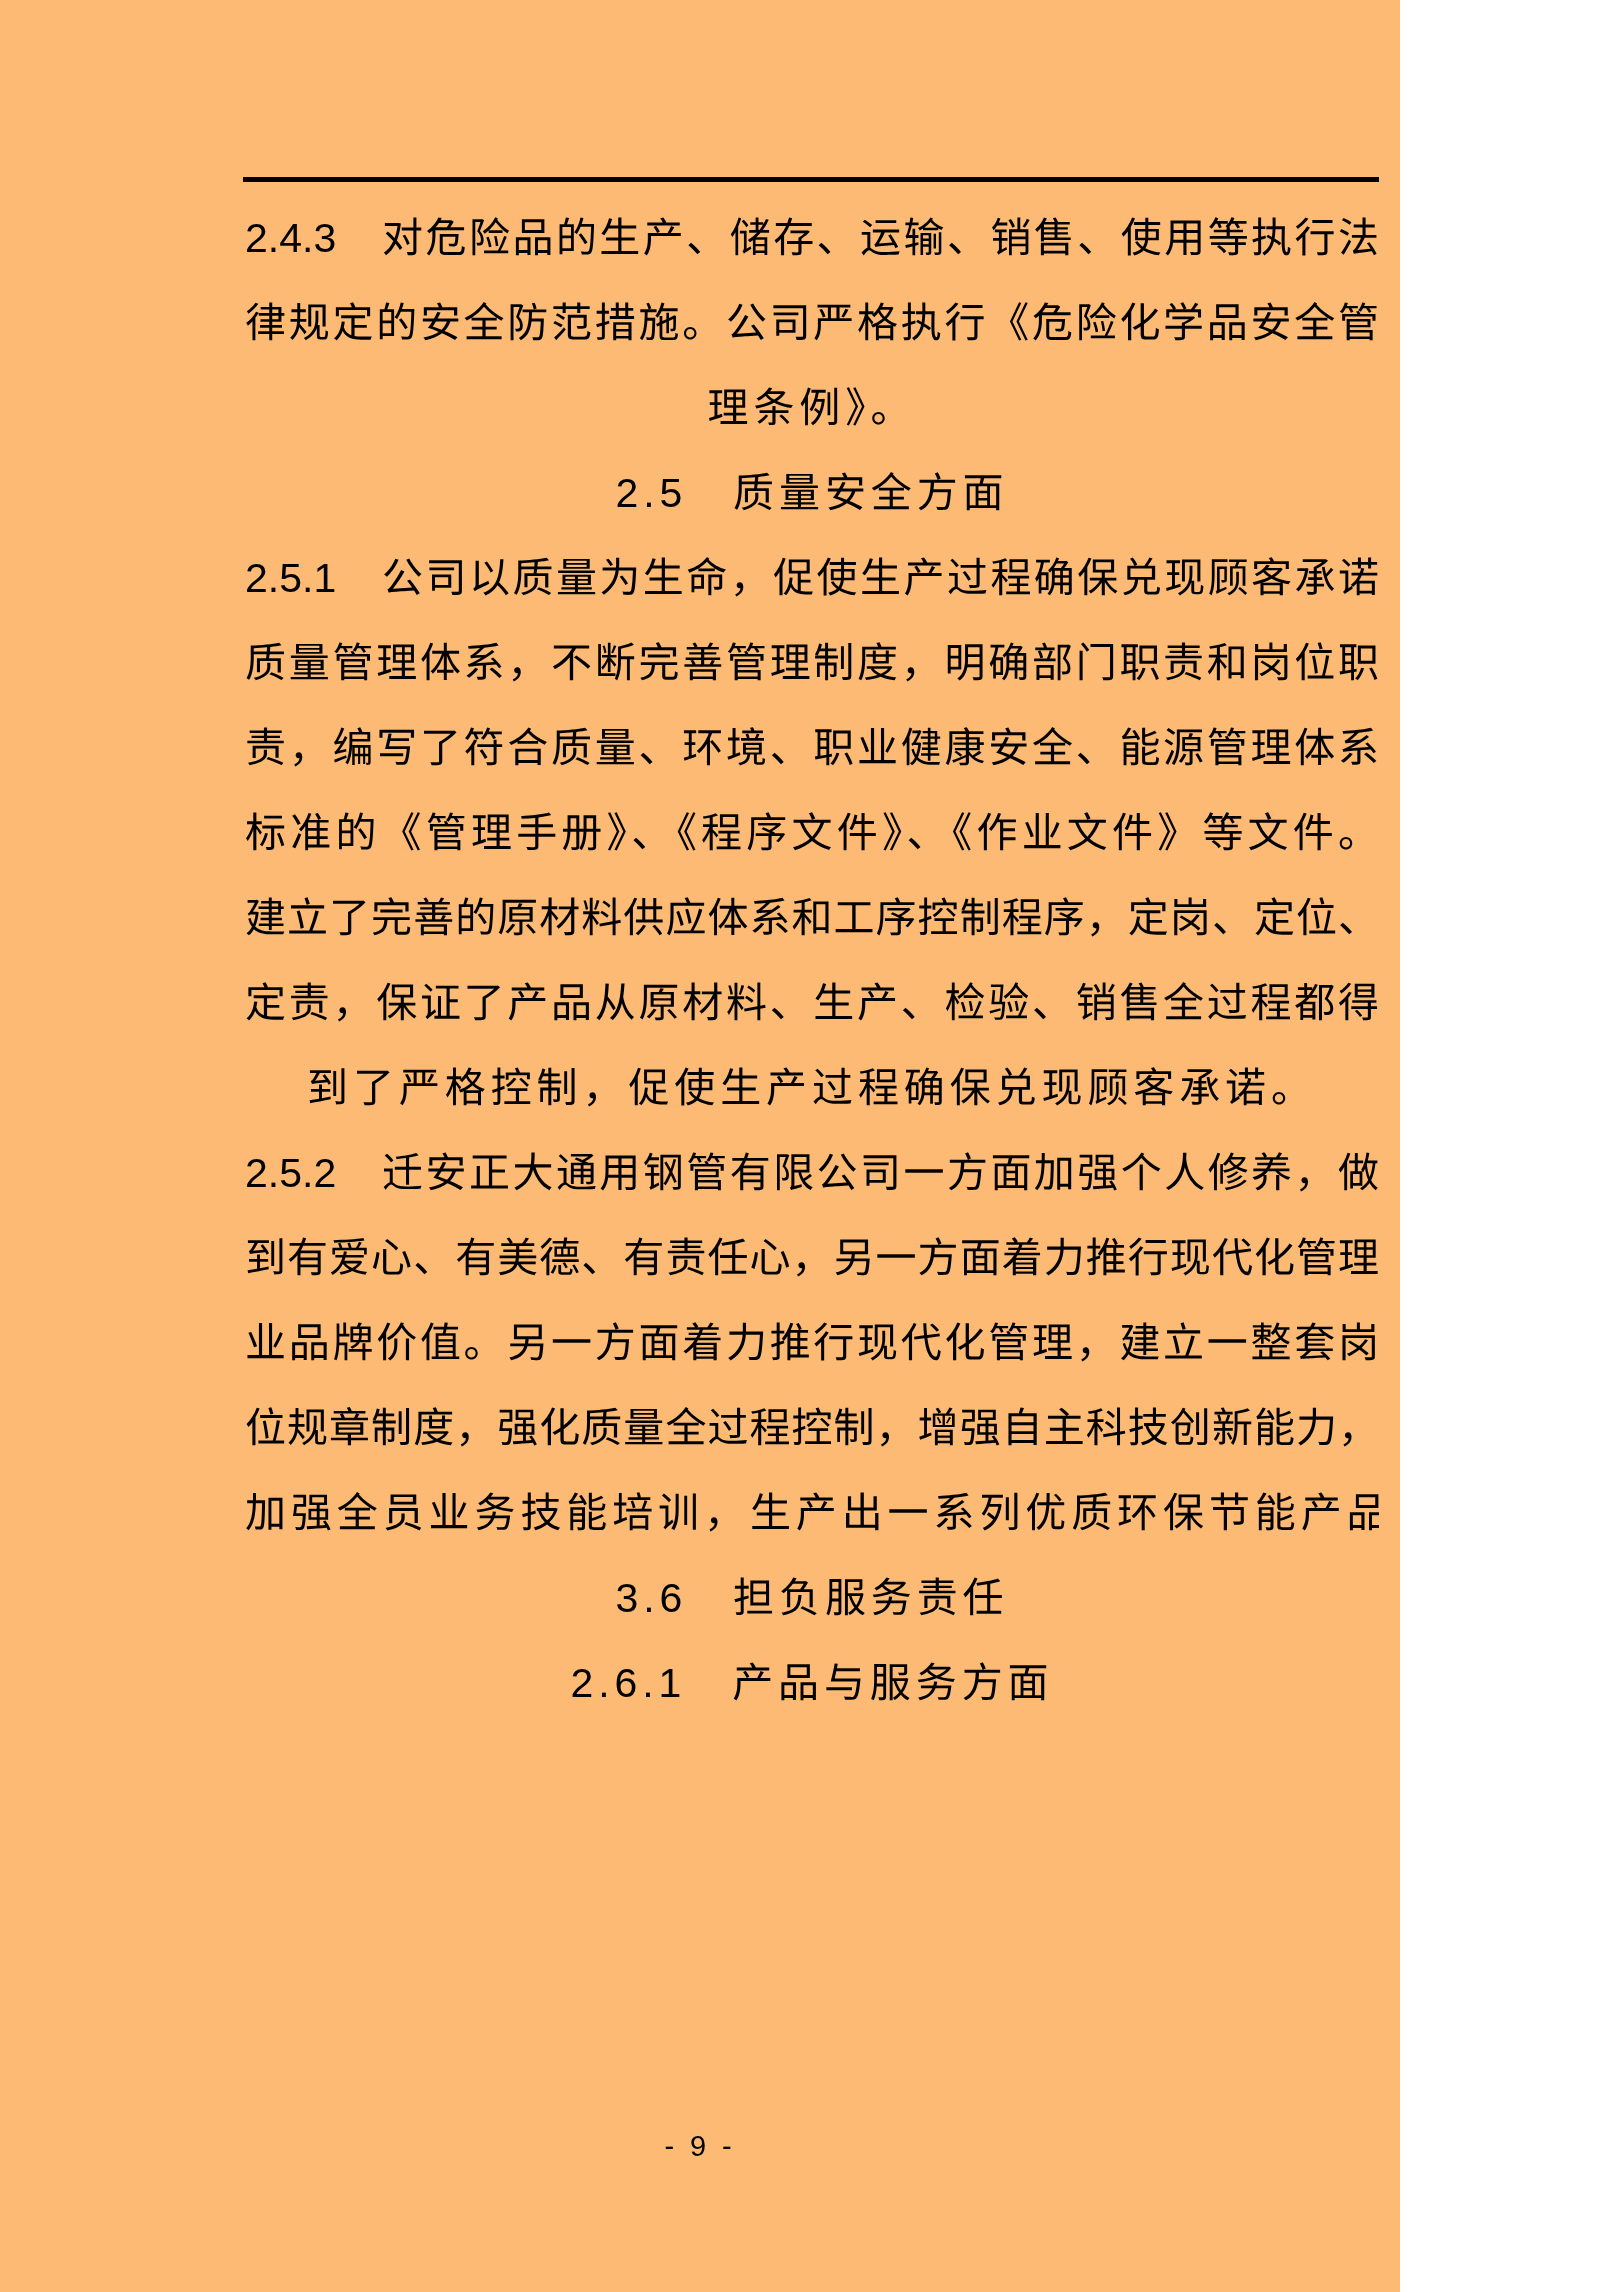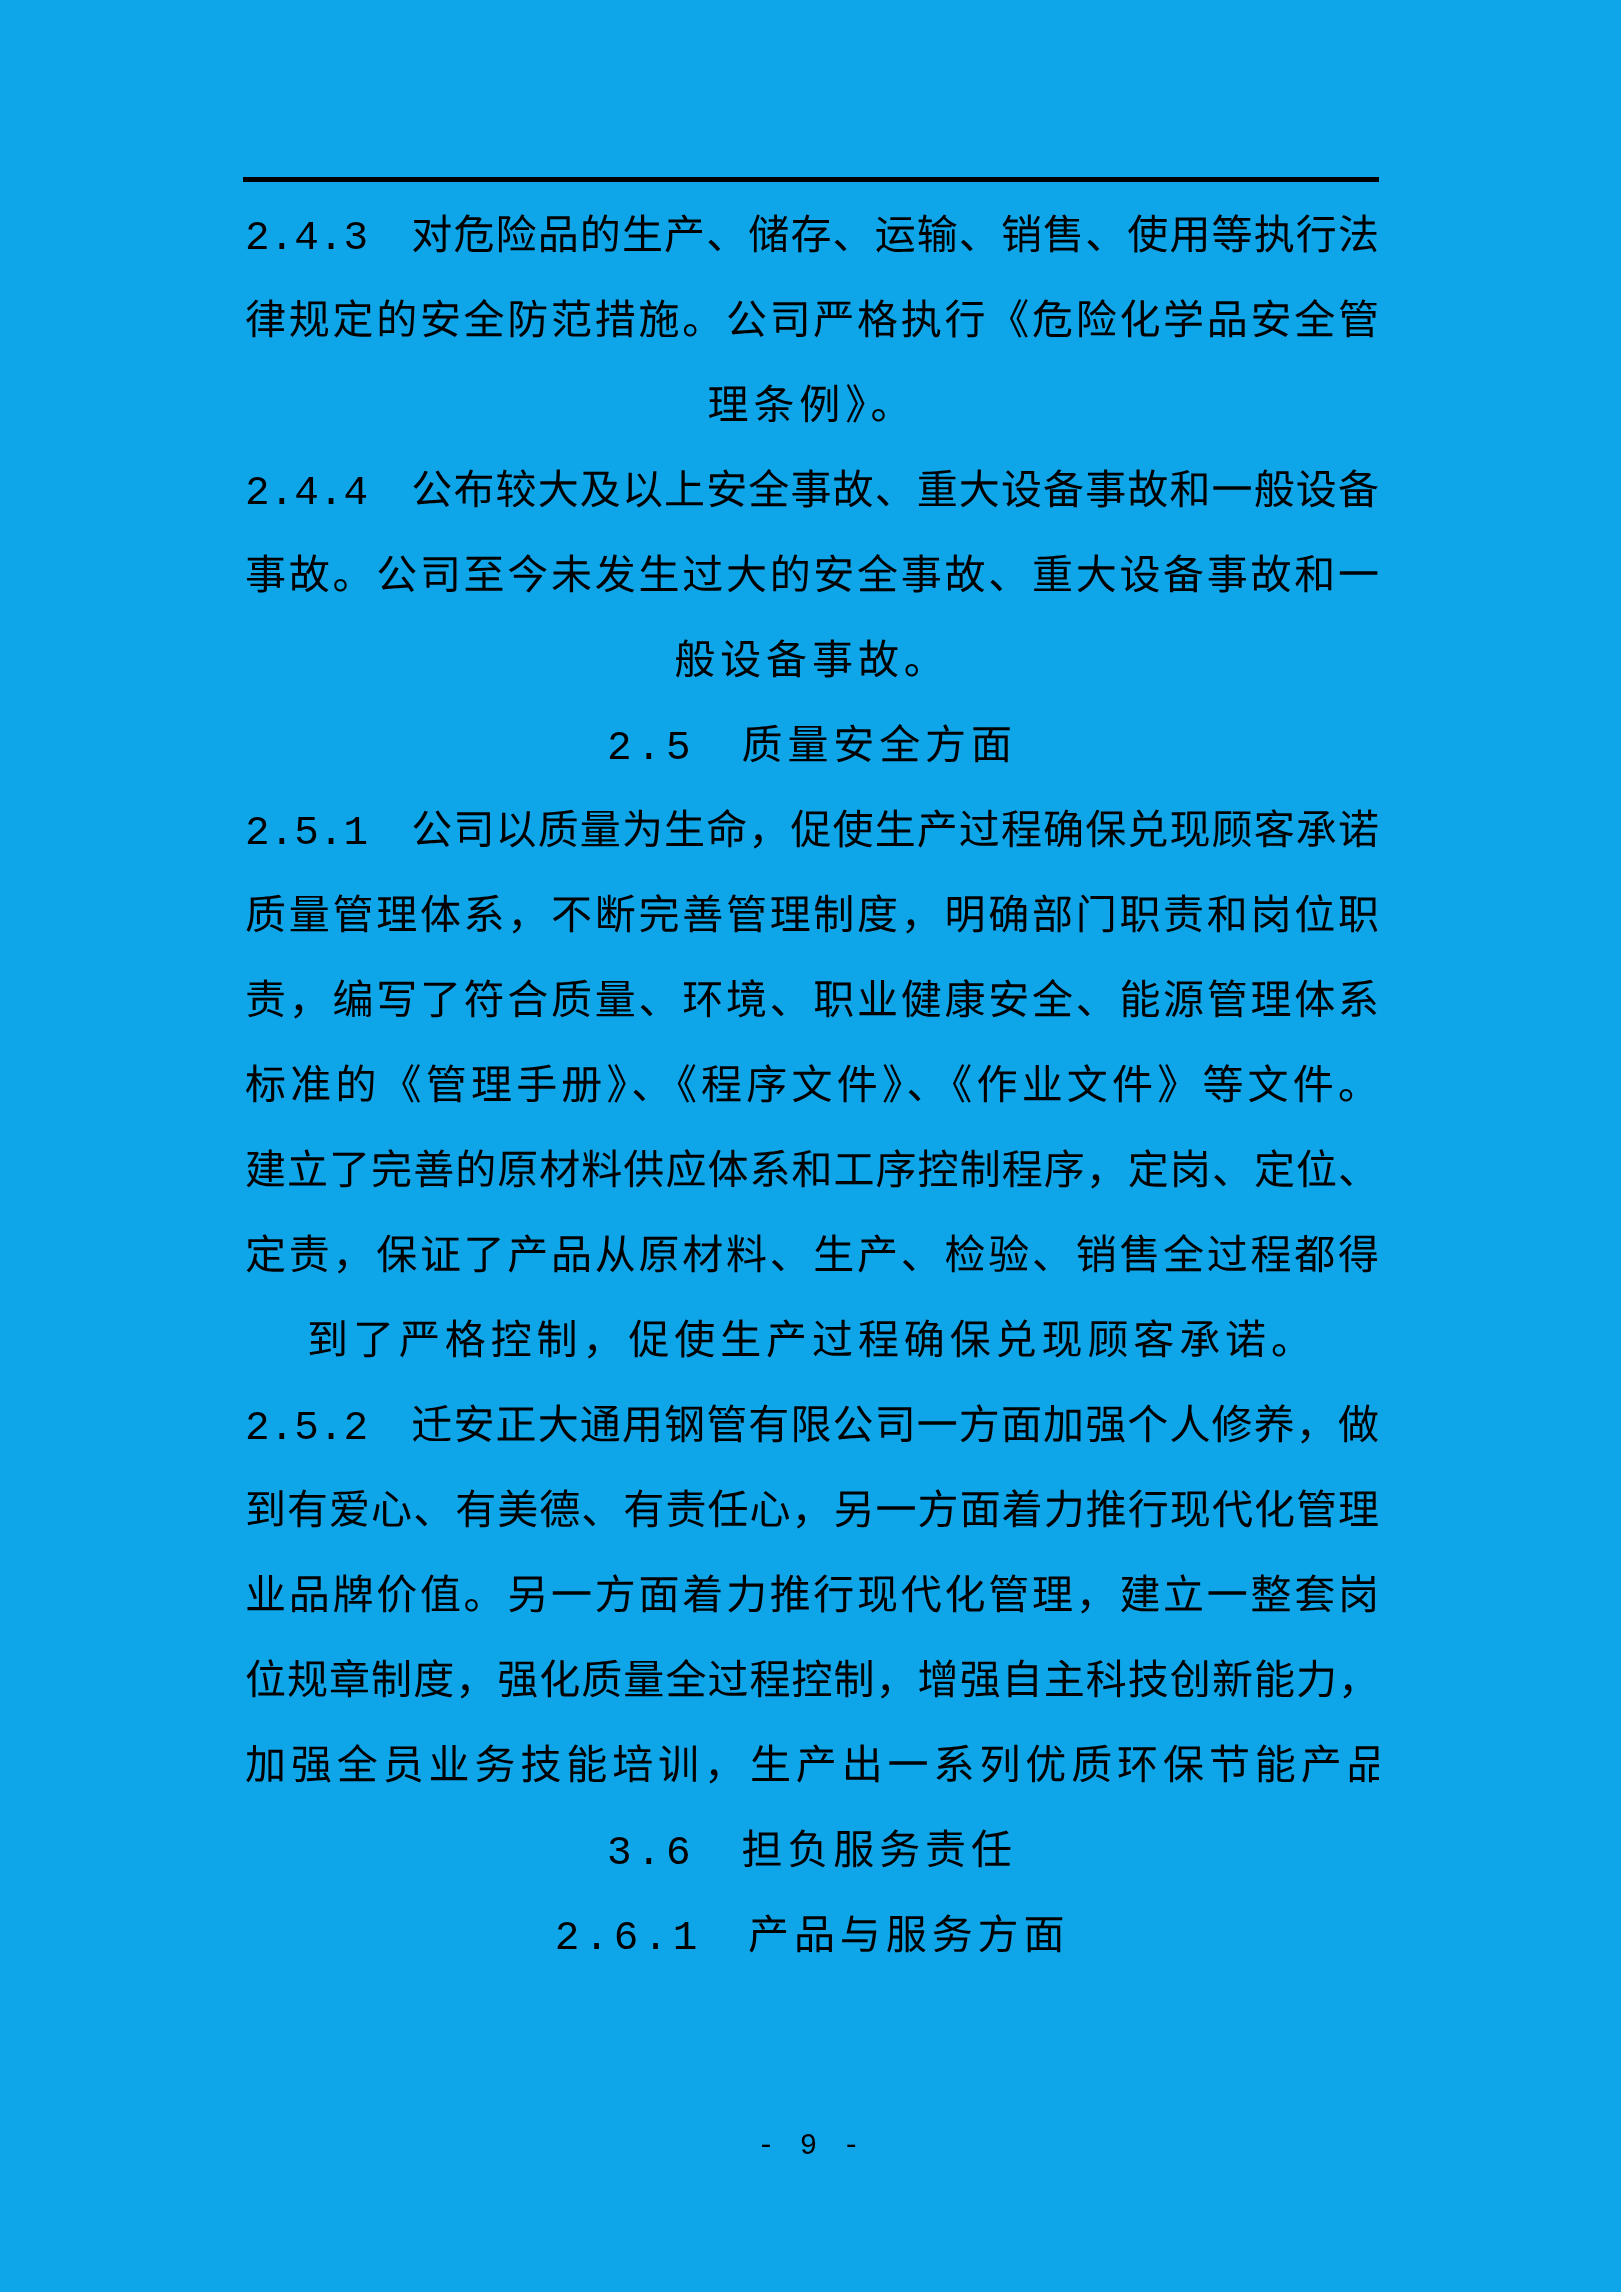--- a/index.html
+++ b/index.html
@@ -1,22 +1,22 @@
 <!DOCTYPE html>
 <html lang="zh-CN"><head>
 <meta charset="utf-8">
 <style>
   html,body{margin:0;padding:0;background:#ffffff;}
   .page{
     position:relative;
-    width:1621px;
+    width:1400px;
     height:2293px;
-    background:#0ea5e9;
+    background:#fdba74;
     color:#000000;
-    font-family:Liberation Mono, monospace;
+    font-family:Liberation Sans, sans-serif;
     overflow:hidden;
   }
   .header-rule{
     position:absolute;
     left:243px;
     top:177px;
     width:1136px;
     height:4.9px;
     background:#000000;
   }
@@ -63,25 +63,20 @@
   <div class="header-rule"></div>
 
   <main class="content">
 
     <div class="para">
       <div class="ln j">2.4.3　对危险品的生产、储存、运输、销售、使用等执行法</div>
       <div class="ln j">律规定的安全防范措施。公司严格执行《危险化学品安全管</div>
       <div class="ln">理条例》。</div>
     </div>
 
-    <div class="para">
-      <div class="ln j">2.4.4　公布较大及以上安全事故、重大设备事故和一般设备</div>
-      <div class="ln j">事故。公司至今未发生过大的安全事故、重大设备事故和一</div>
-      <div class="ln">般设备事故。</div>
-    </div>
 
     <div class="para">
       <div class="ln">2.5　质量安全方面</div>
     </div>
 
     <div class="para">
       <div class="ln j">2.5.1　公司以质量为生命，促使生产过程确保兑现顾客承诺</div>
       <div class="ln j">质量管理体系，不断完善管理制度，明确部门职责和岗位职</div>
       <div class="ln j">责，编写了符合质量、环境、职业健康安全、能源管理体系</div>
       <div class="ln j">标准的《管理手册》、《程序文件》、《作业文件》等文件。</div>

